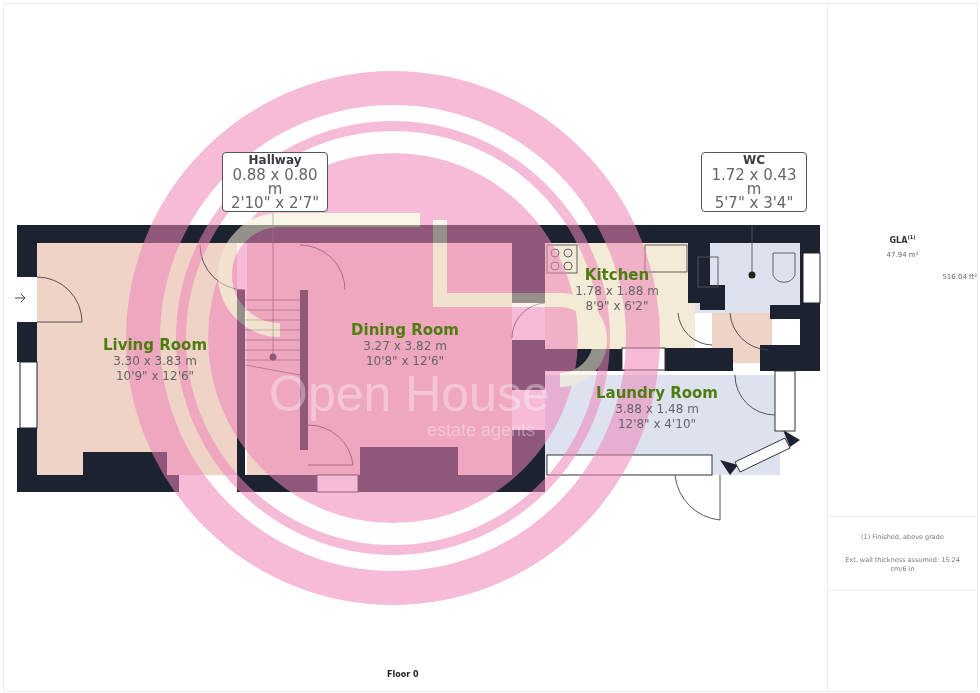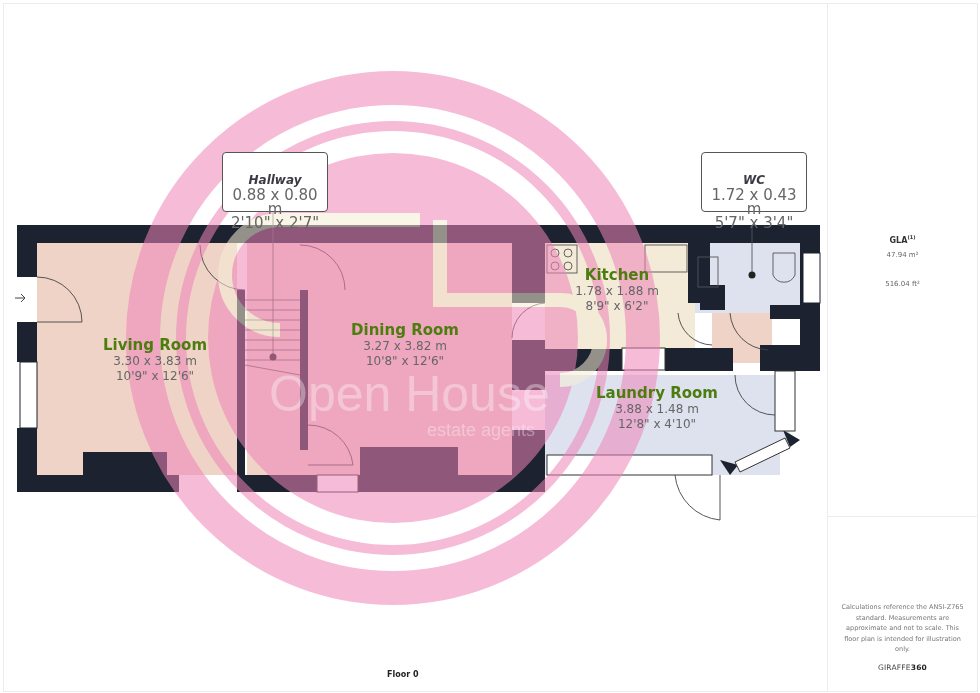--- a/index.html
+++ b/index.html
@@ -4,33 +4,33 @@
 <style>
   html, body { margin:0; padding:0; background:#ffffff; }
   body { width:980px; height:693px; position:relative; overflow:hidden; font-family:"DejaVu Sans", sans-serif; color:#2b2b33; }
   .plan-panel { position:absolute; left:3px; top:3px; width:823px; height:687px; border:1px solid #ececec; background:#fff; }
   .side-panel { position:absolute; left:827px; top:3px; width:149px; height:687px; border:1px solid #ececec; background:#fff; }
   .side-section { position:absolute; left:0; width:149px; border-bottom:1px solid #ececec; text-align:center; }
   .gla-block { top:0; height:512px; }
   .gla-title { position:absolute; top:230px; width:100%; font-size:8px; font-weight:bold; color:#333; }
   .gla-title sup { font-size:5px; }
   .gla-m2 { position:absolute; top:247px; width:100%; font-size:7px; color:#666; }
-  .gla-ft2 { position:absolute; top:276px; width:100%; font-size:7px; color:#666; }
+  .gla-ft2 { position:absolute; top:269px; width:100%; font-size:7px; color:#666;text-align:right; }
   .notes-block { top:512px; height:74px; }
   .note-line { font-size:6.5px; color:#777; line-height:9px; padding:0 14px; }
   .note-1 { margin-top:17px; }
   .note-2 { margin-top:14px; }
   .disclaimer-block { top:587px; height:100px; border-bottom:none; }
   .disclaimer { font-size:6.5px; color:#777; line-height:10.5px; padding:11px 12px 0; }
   .brand { margin-top:8px; font-size:7.5px; color:#444; letter-spacing:0.2px; }
   .brand b { font-weight:bold; color:#222; }
   .floor-label { position:absolute; left:387px; top:670px; font-size:8px; font-weight:bold; color:#222; }
   svg.plan { position:absolute; left:0; top:0; }
   .callout { position:absolute; border:1px solid #555; border-radius:4px; background:#fff; text-align:center; }
-  .callout .t { font-size:12px; font-weight:bold; color:#3a3a44; line-height:15px; margin-top:20px;font-style:italic; }
+  .callout .t { font-size:12px; font-weight:bold; color:#3a3a44; line-height:15px; margin-top:0; }
   .callout .d { font-size:15px; color:#666; line-height:14px; }
   .room-label { position:absolute; text-align:center; }
   .room-label .t { font-size:15px; font-weight:bold; color:#4d7c0f; line-height:17px; }
   .room-label .d { font-size:12px; color:#666; line-height:15px; }
   .wm-text { position:absolute; font-family:"Liberation Sans", sans-serif; color:rgba(255,255,255,0.35);padding-left:24px; }
 </style>
 </head>
 <body>
 
 <div class="plan-panel"></div>
@@ -166,17 +166,17 @@
 </div>
 
 <div class="floor-label">Floor 0</div>
 
 <div class="side-panel">
   <div class="side-section gla-block">
     <div class="gla-title"><span>GLA</span><sup>(1)</sup></div>
     <div class="gla-m2">47.94 m²</div>
     <div class="gla-ft2">516.04 ft²</div>
   </div>
-  <div class="side-section disclaimer-block">
-    <div class="disclaimer">Calculations reference the ANSI-Z765 standard. Measurements are approximate and not to scale. This floor plan is intended for illustration only.</div>
-    <div class="brand"><span>GIRAFFE</span><b>360</b></div>
+  <div class="side-section notes-block">
+    <div class="note-line note-1">(1) Finished, above grade</div>
+    <div class="note-line note-2">Ext. wall thickness assumed: 15.24 cm/6 in</div>
   </div>
 </div>
 
 </body></html>

